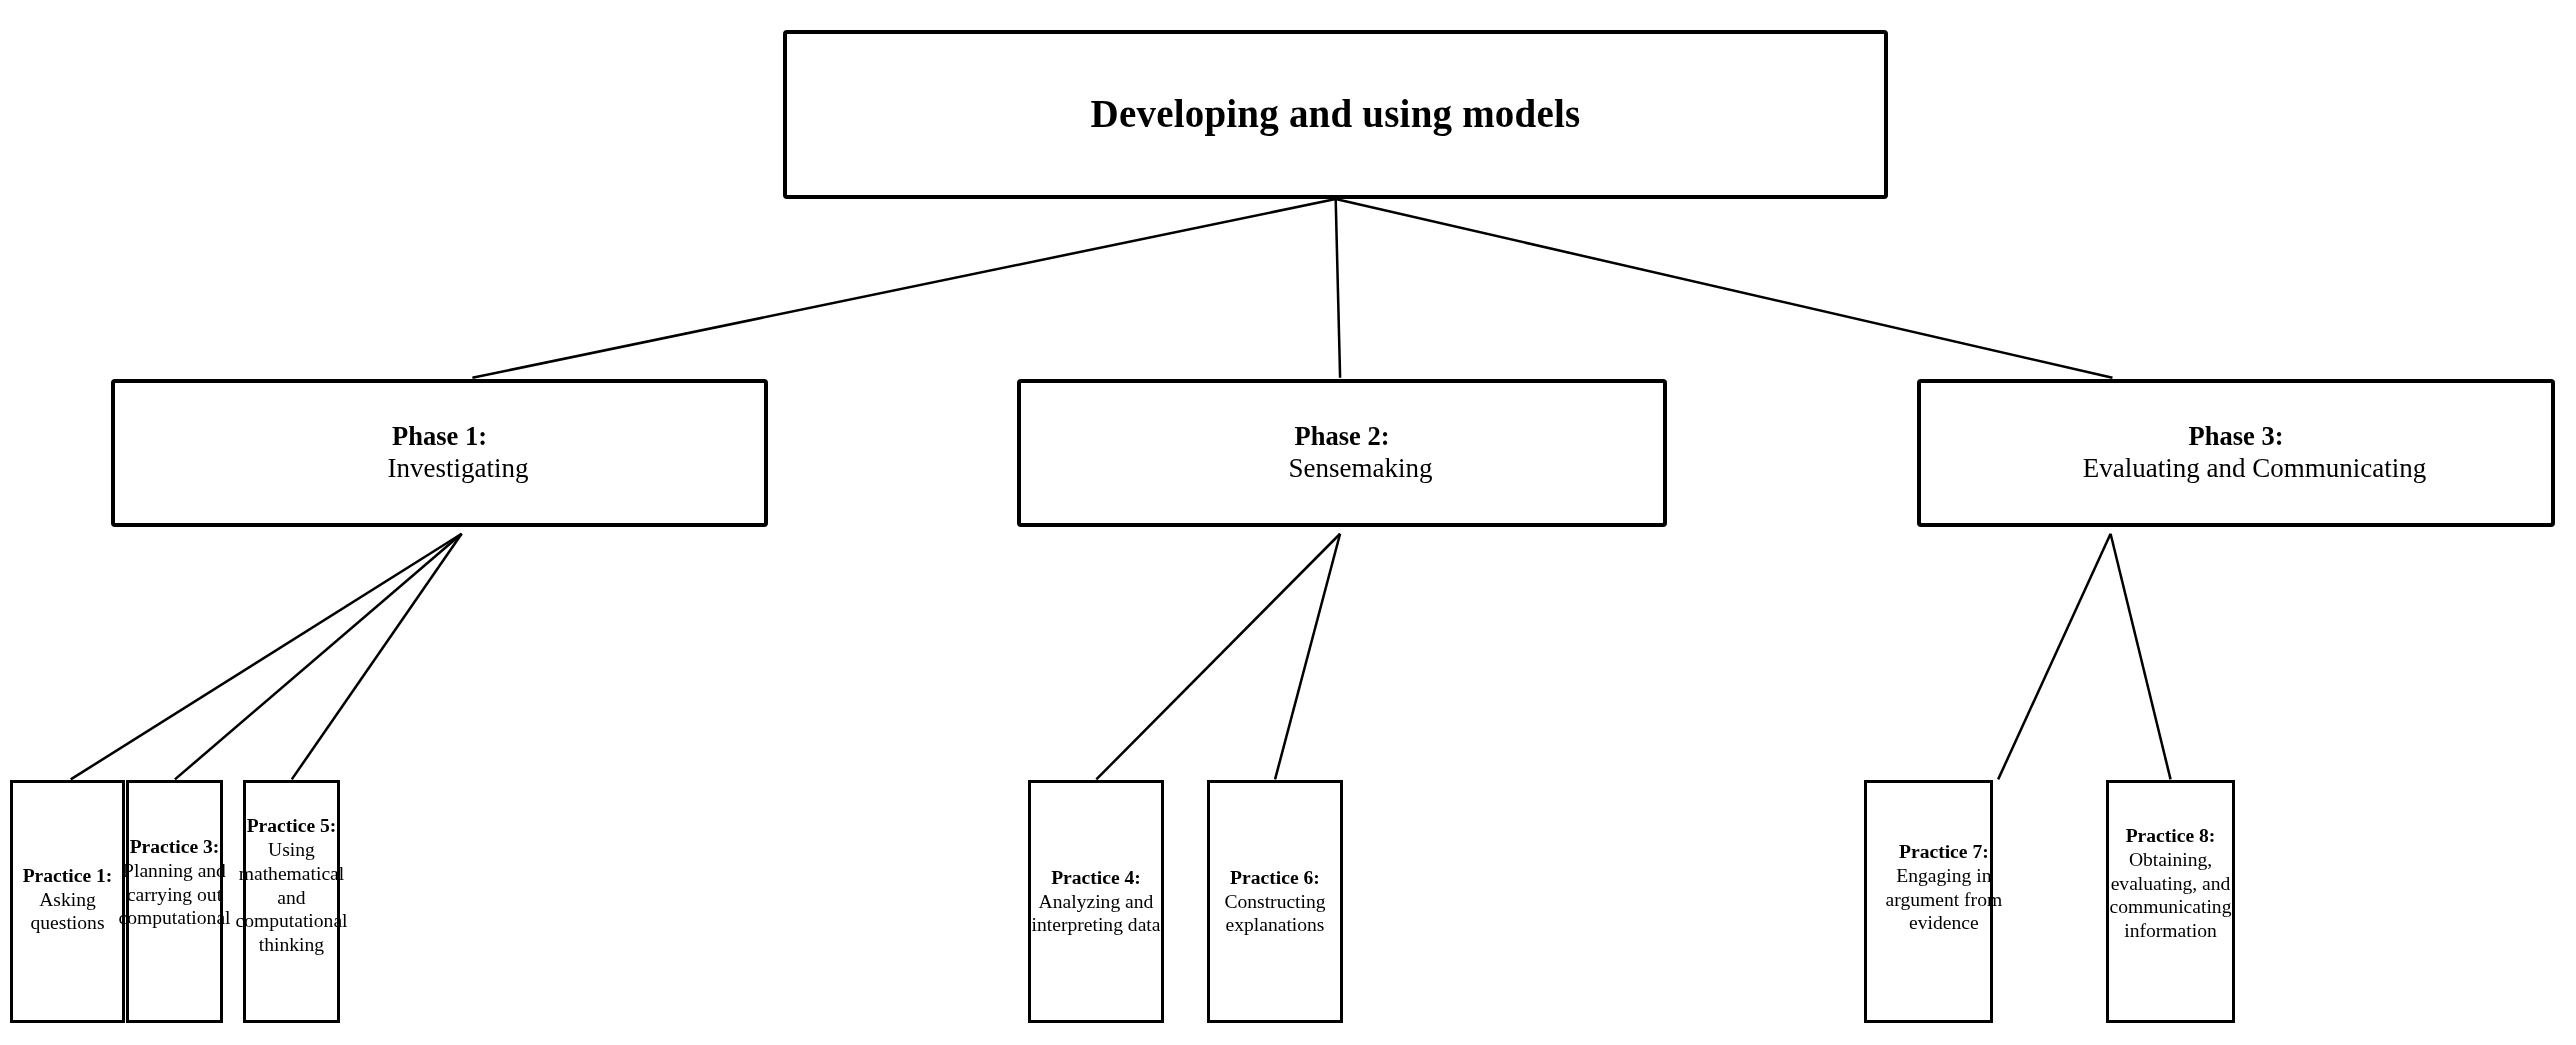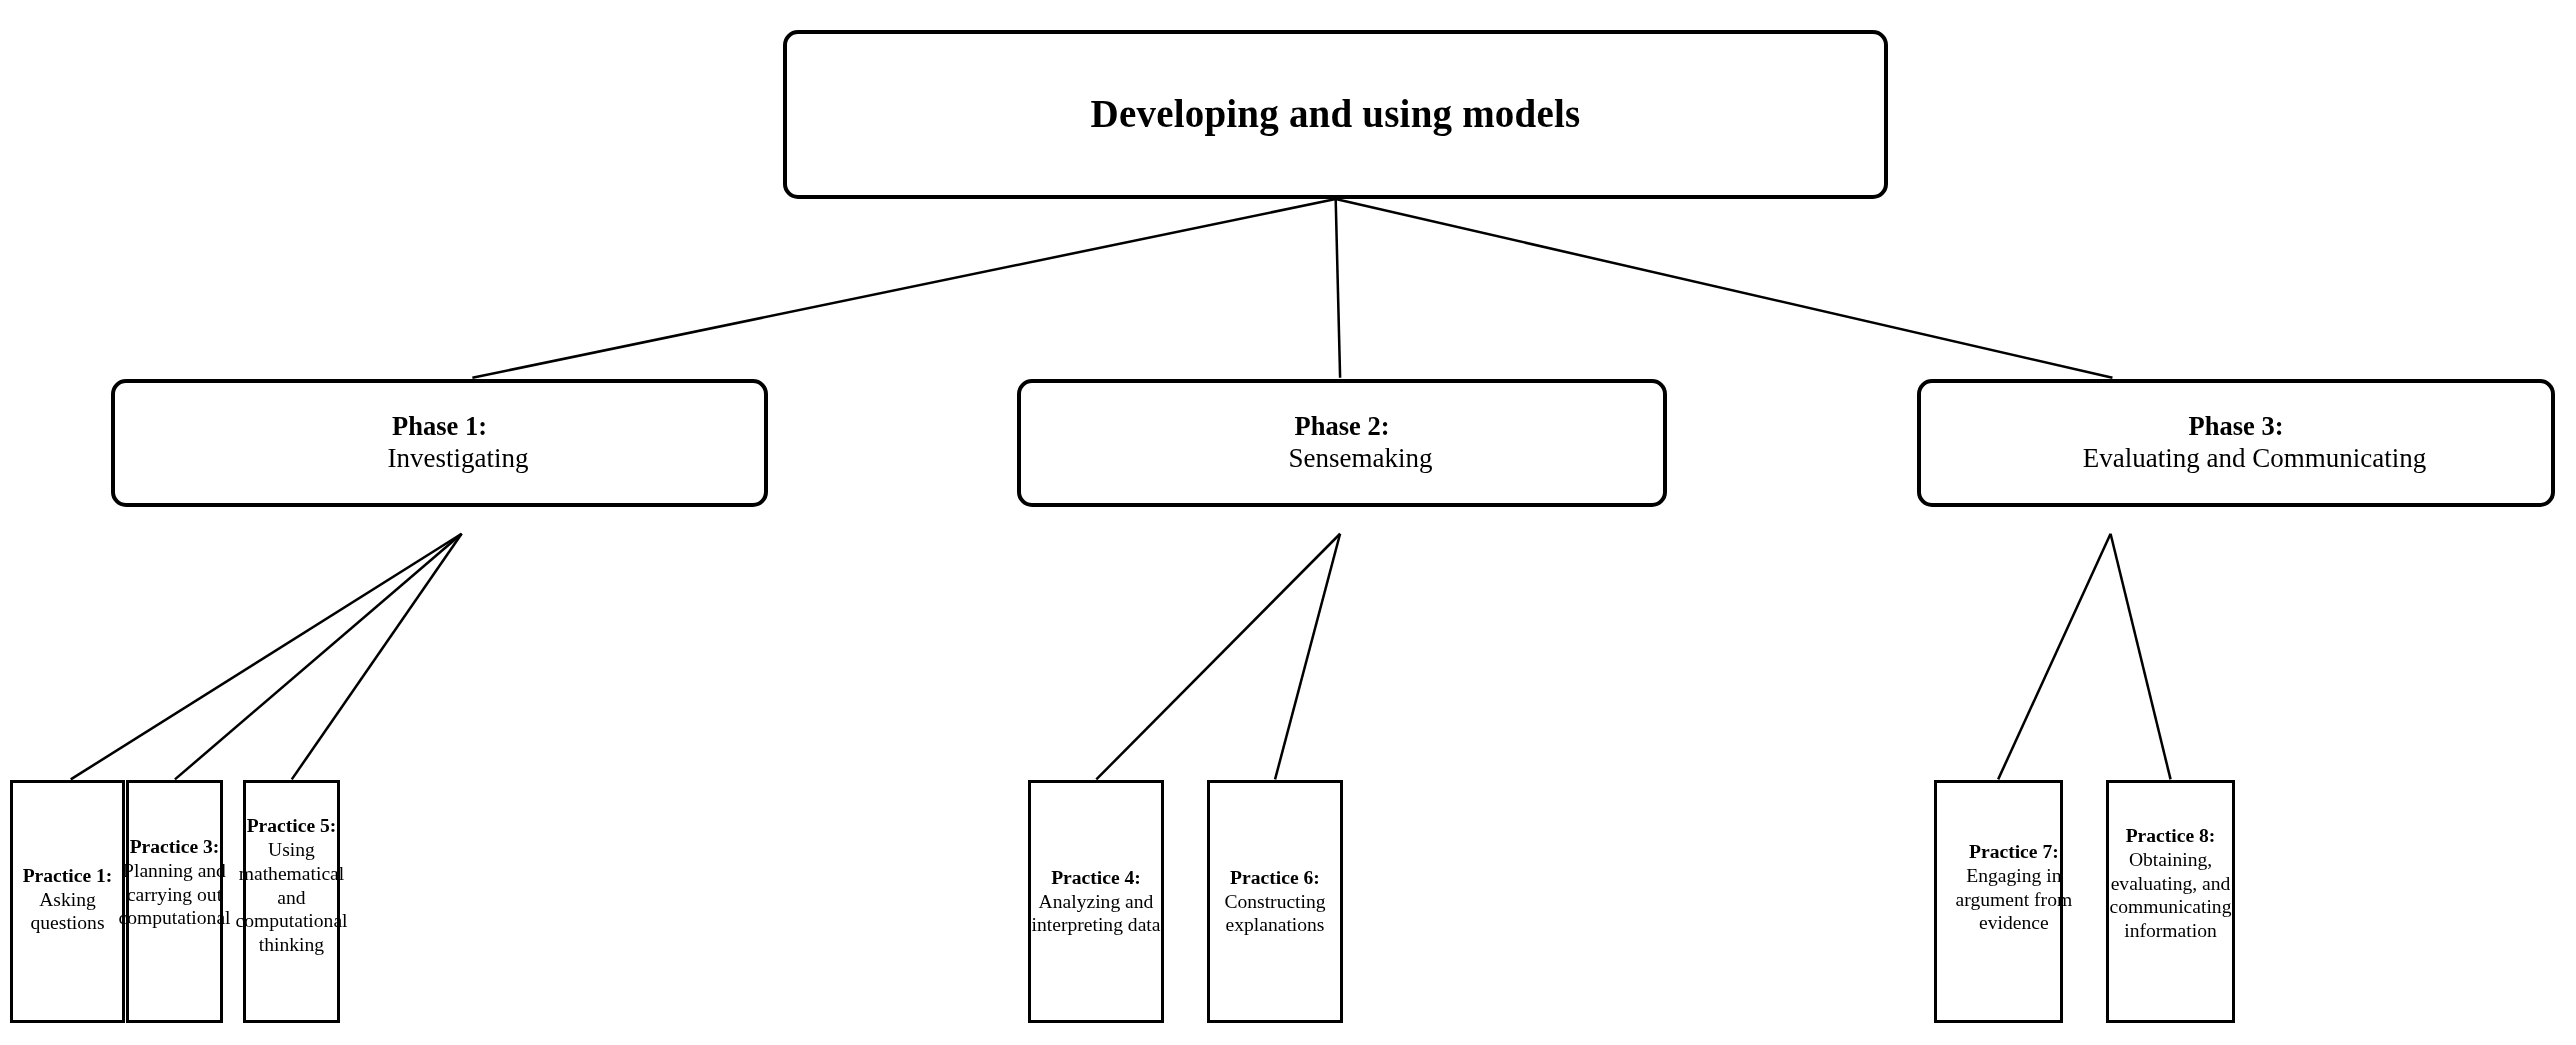--- a/index.html
+++ b/index.html
@@ -6,45 +6,45 @@
   #stage{
     position:relative;
     width:2576px;height:1046px;
     background:#ffffff;
     font-family:"Liberation Serif","DejaVu Serif",serif;
     overflow:hidden;
   }
   #edges{position:absolute;left:0;top:0;width:2576px;height:1046px;pointer-events:none;}
   .node{position:absolute;box-sizing:border-box;background:#ffffff;display:flex;flex-direction:column;
         align-items:center;justify-content:center;text-align:center;color:#000000;}
-  .rounded{border:4.4px solid #000000;border-radius:15px;}
+  .rounded{border:4.4px solid #000000;border-radius:4px;}
   .square{border:3.8px solid #000000;border-radius:0;}
   .title{font-weight:bold;}
   .sub{font-weight:normal;}
   
   #root{left:783px;top:30px;width:1105px;height:169px;}
   #root .title{font-size:39px;line-height:1.15;letter-spacing:0.2px;}
   
-  .phase{height:128px;}
+  .phase{height:148px;}
   .phase .title{font-size:26.5px;line-height:1.18;}
   .phase .sub{font-size:27px;line-height:1.18;margin-left:37px;}
   #phase1{left:111px;top:379px;width:657px;}
   #phase2{left:1017px;top:379px;width:650px;}
   #phase3{left:1917px;top:379px;width:638px;}
   
   .practice{top:780px;height:243px;padding:0 1.3px;}
   .practice .title{font-size:19.6px;line-height:1.22;}
   .practice .sub{font-size:19.6px;line-height:1.22;white-space:nowrap;}
   .practice .body{display:flex;flex-direction:column;align-items:center;}
   #p1{left:10px;width:115px;}
   #p3{left:126px;width:97px;}
   #p5{left:243px;width:97px;}
   #p4{left:1028px;width:136px;}
   #p6{left:1207px;width:136px;}
-  #p7{left:1934px;width:129px;padding-left:32px;}
+  #p7{left:1864px;width:129px;padding-left:32px;}
   #p8{left:2106px;width:129px;}
   #p5 .body,#p1 .body{transform:translateY(-2.5px);align-items:center;}
   #p5 .body{transform:translateY(-16.4px);}
   #p7 .body{transform:translateY(-14px);}
   #p8 .body{transform:translateY(-17.7px);}
   #p3 .body{transform:translateY(-19px);}
 </style>
 </head>
 <body>
 

